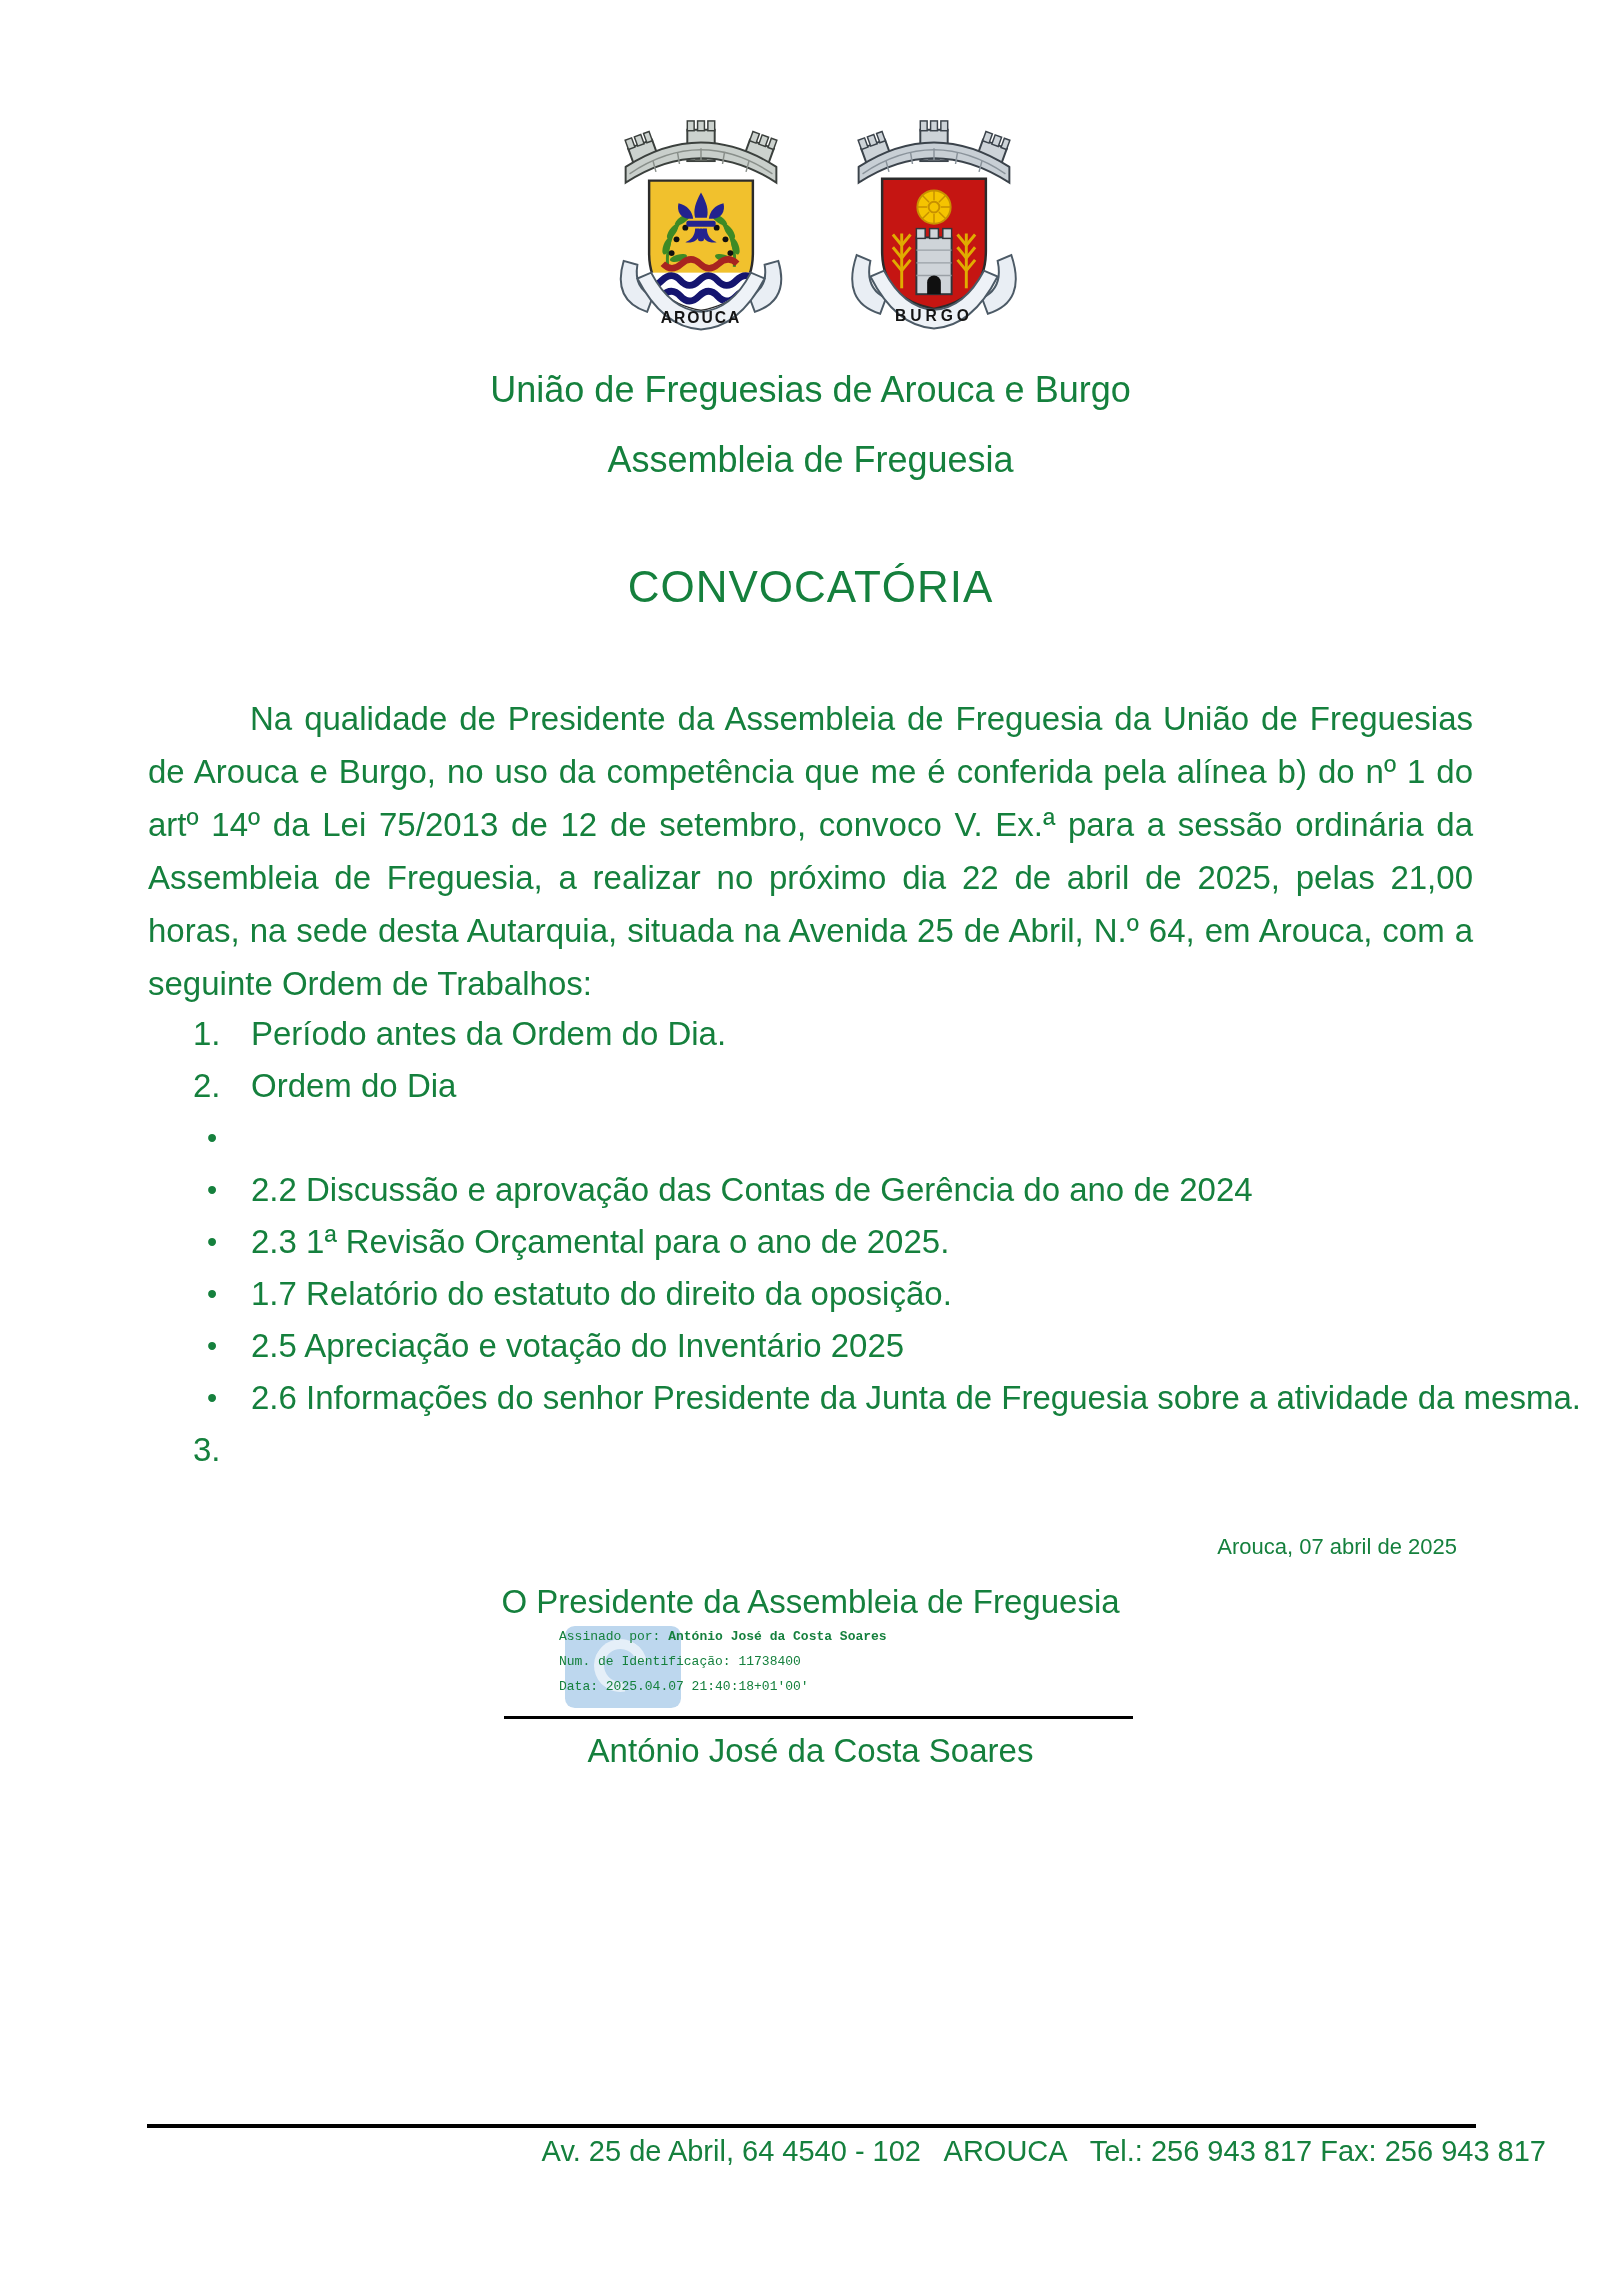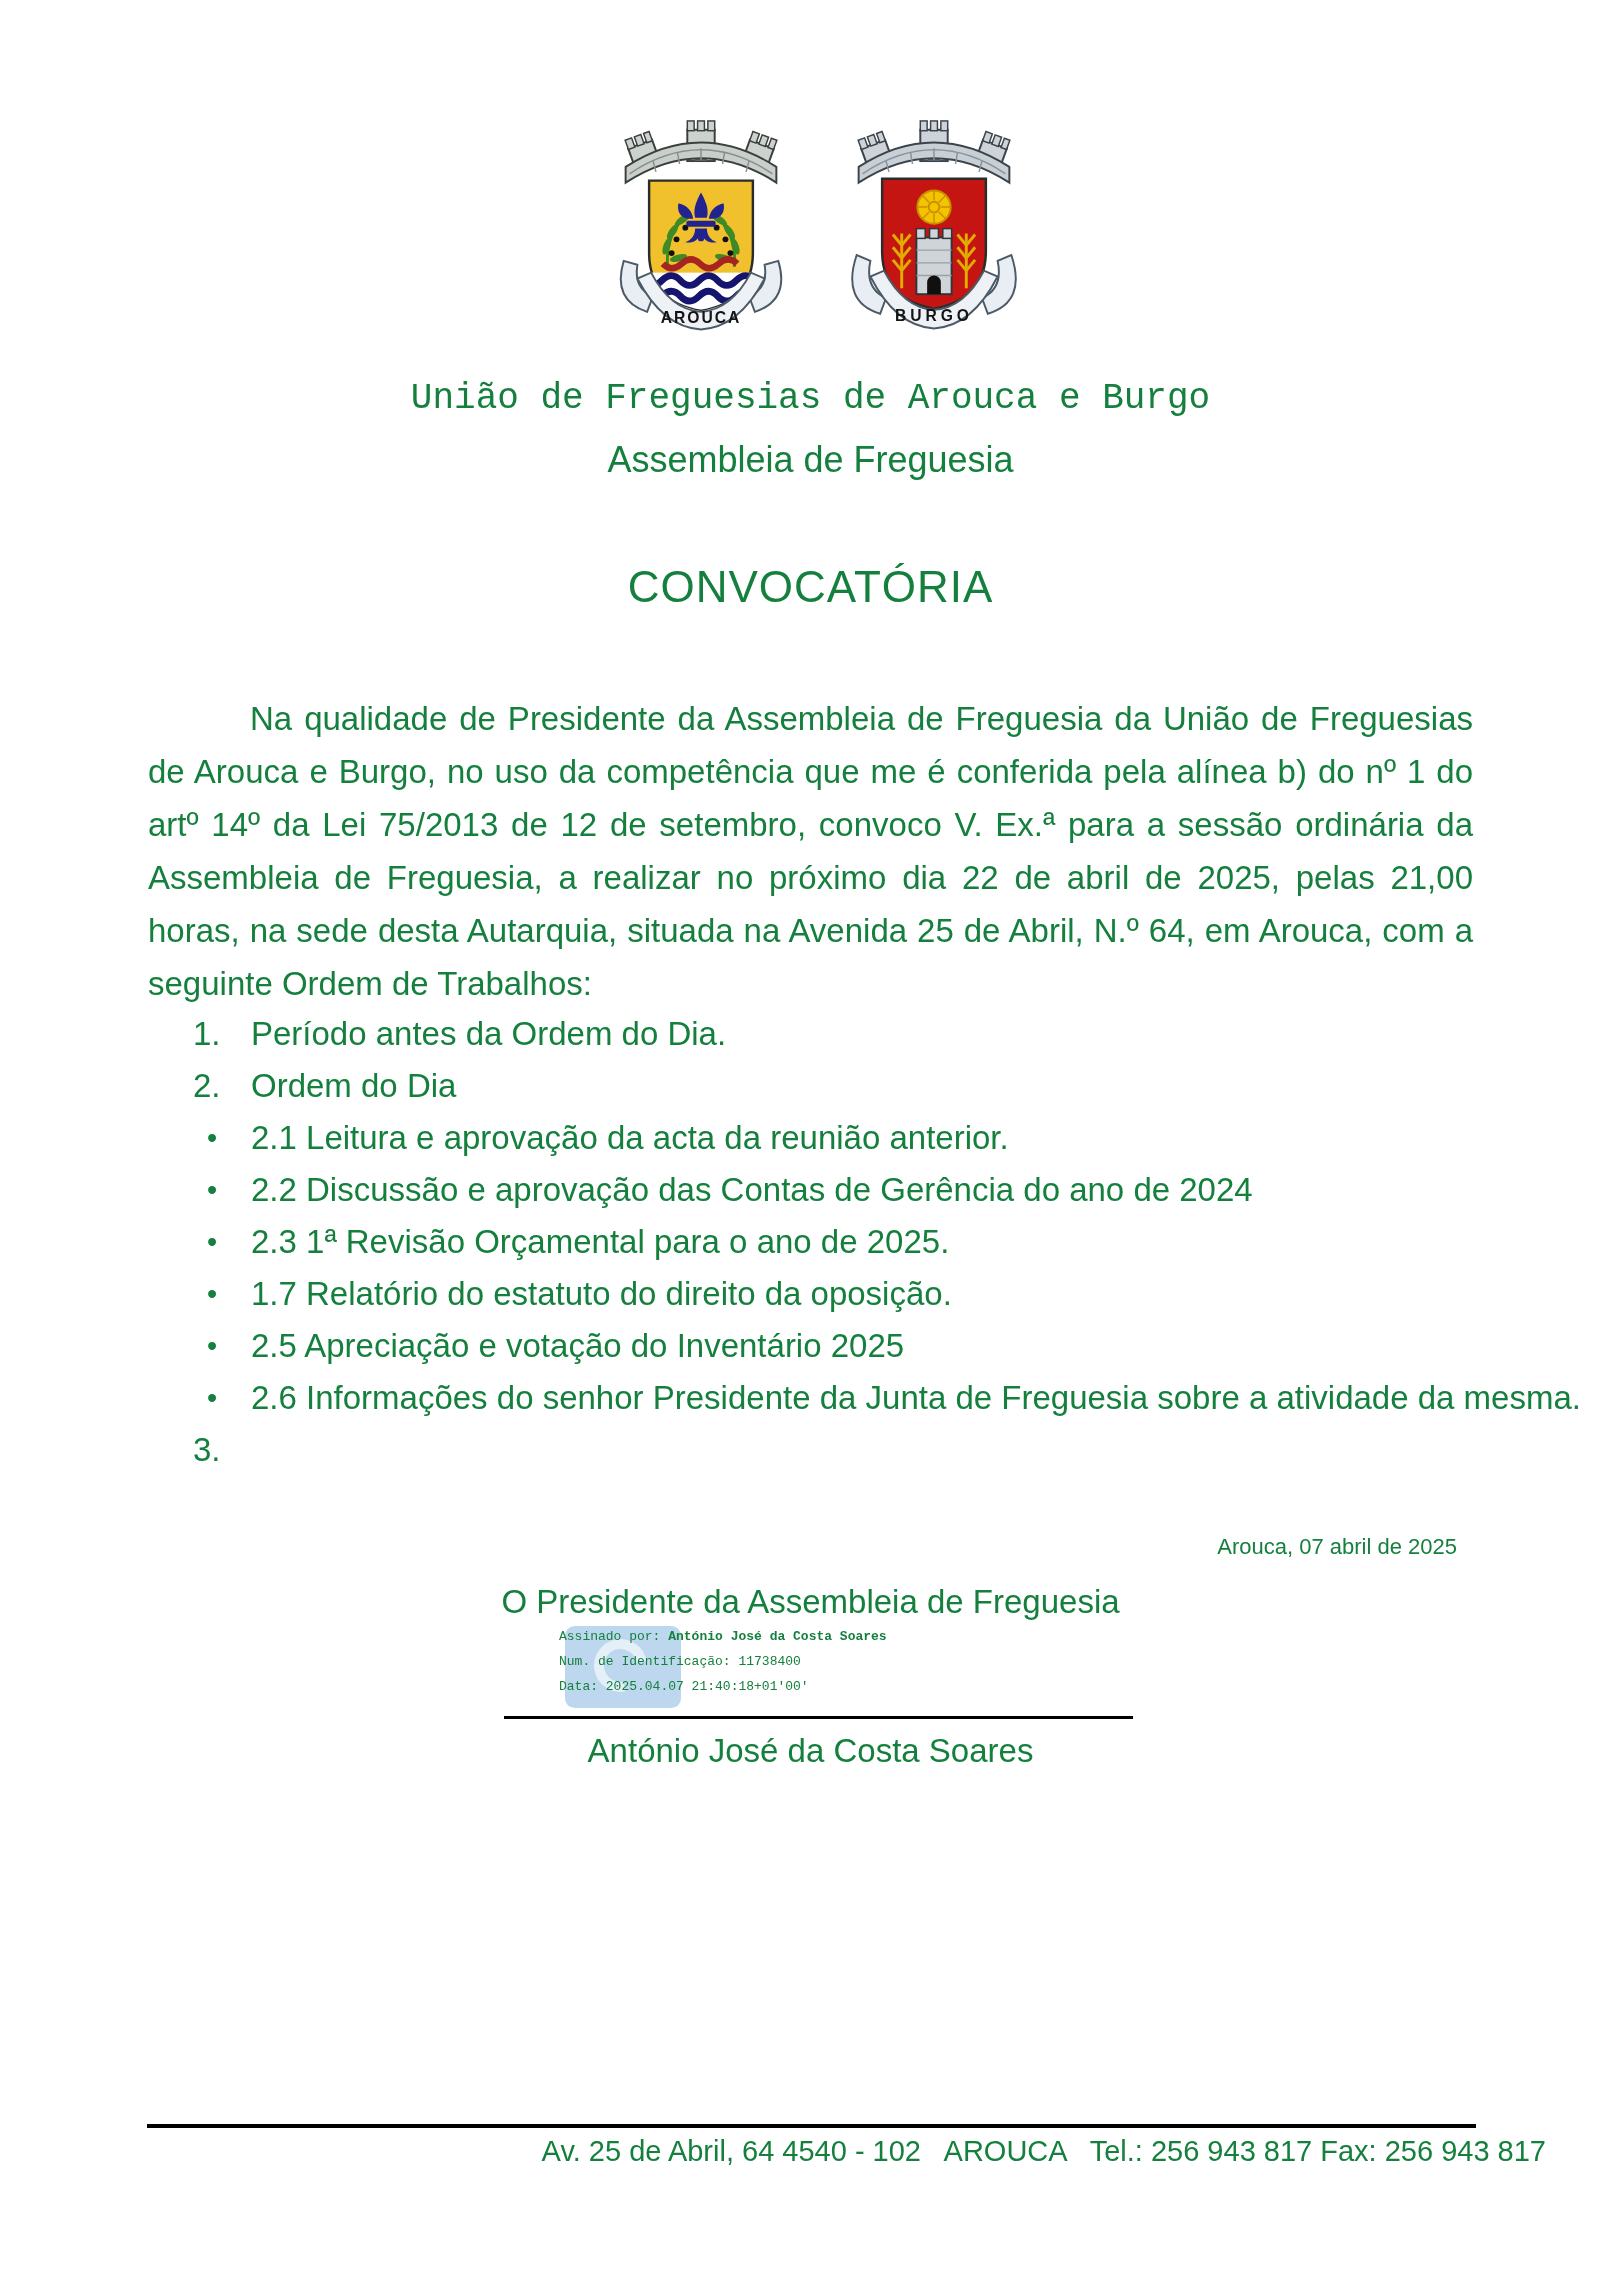--- a/index.html
+++ b/index.html
@@ -5,21 +5,21 @@
   html,body{margin:0;padding:0;background:#888;}
   .page{
     position:relative;width:1621px;height:2293px;background:#ffffff;
     font-family:"Liberation Sans",sans-serif;color:#15803d;margin:0 auto;overflow:hidden;
   }
   .abs{position:absolute;}
   
   .emblems{left:148px;top:118px;width:1325px;display:flex;justify-content:center;gap:19.6px;padding-left:13.7px;box-sizing:border-box;}
   
   .org-line{left:148px;width:1325px;text-align:center;font-size:36px;line-height:43px;}
-  .org1{top:377px;font-family:Liberation Mono, monospace;}
+  .org1{top:368px;}
   .org2{top:438px;}
   .doc-title{left:148px;top:561px;width:1325px;text-align:center;font-size:44px;line-height:51px;letter-spacing:1px;}
   
   .body-par{
     left:148px;top:692px;width:1325px;
     font-size:33px;line-height:53px;
     text-align:justify;text-indent:102px;
   }
   .agenda{left:148px;top:1008px;width:1372px;}
   .agenda-row{display:flex;height:52px;align-items:center;font-size:33px;white-space:nowrap;}
@@ -198,21 +198,20 @@
     <div class="agenda-row num">
       <span class="agenda-marker">1.</span>
       <span class="agenda-text">Período antes da Ordem do Dia.</span>
     </div>
     <div class="agenda-row num">
       <span class="agenda-marker">2.</span>
       <span class="agenda-text">Ordem do Dia</span>
     </div>
     <div class="agenda-row bullet">
       <span class="agenda-marker">•</span>
-      <span class="agenda-text">2.1 Leitura e aprovação da acta da reunião anterior.</span>
     </div>
     <div class="agenda-row bullet">
       <span class="agenda-marker">•</span>
       <span class="agenda-text">2.2 Discussão e aprovação das Contas de Gerência do ano de 2024</span>
     </div>
     <div class="agenda-row bullet">
       <span class="agenda-marker">•</span>
       <span class="agenda-text">2.3 1ª Revisão Orçamental para o ano de 2025.</span>
     </div>
     <div class="agenda-row bullet">

